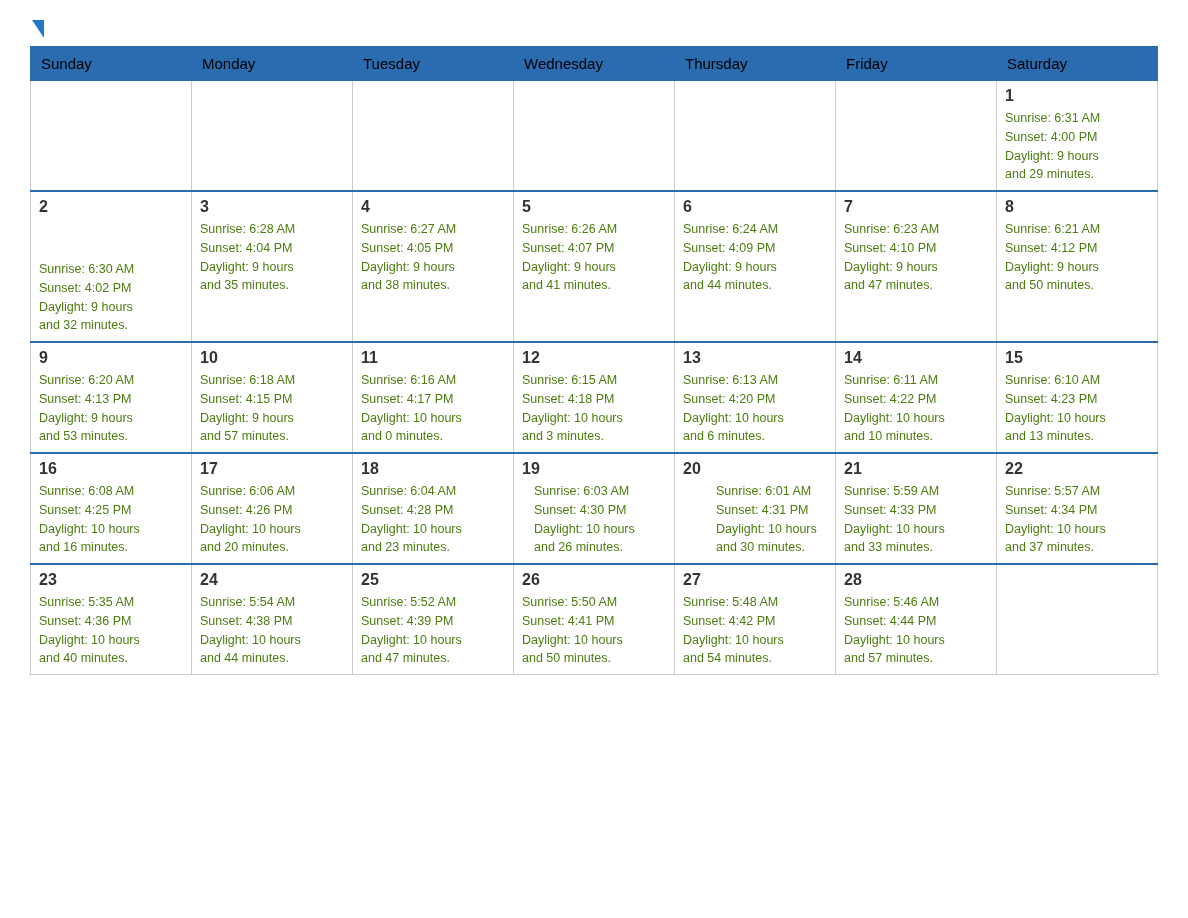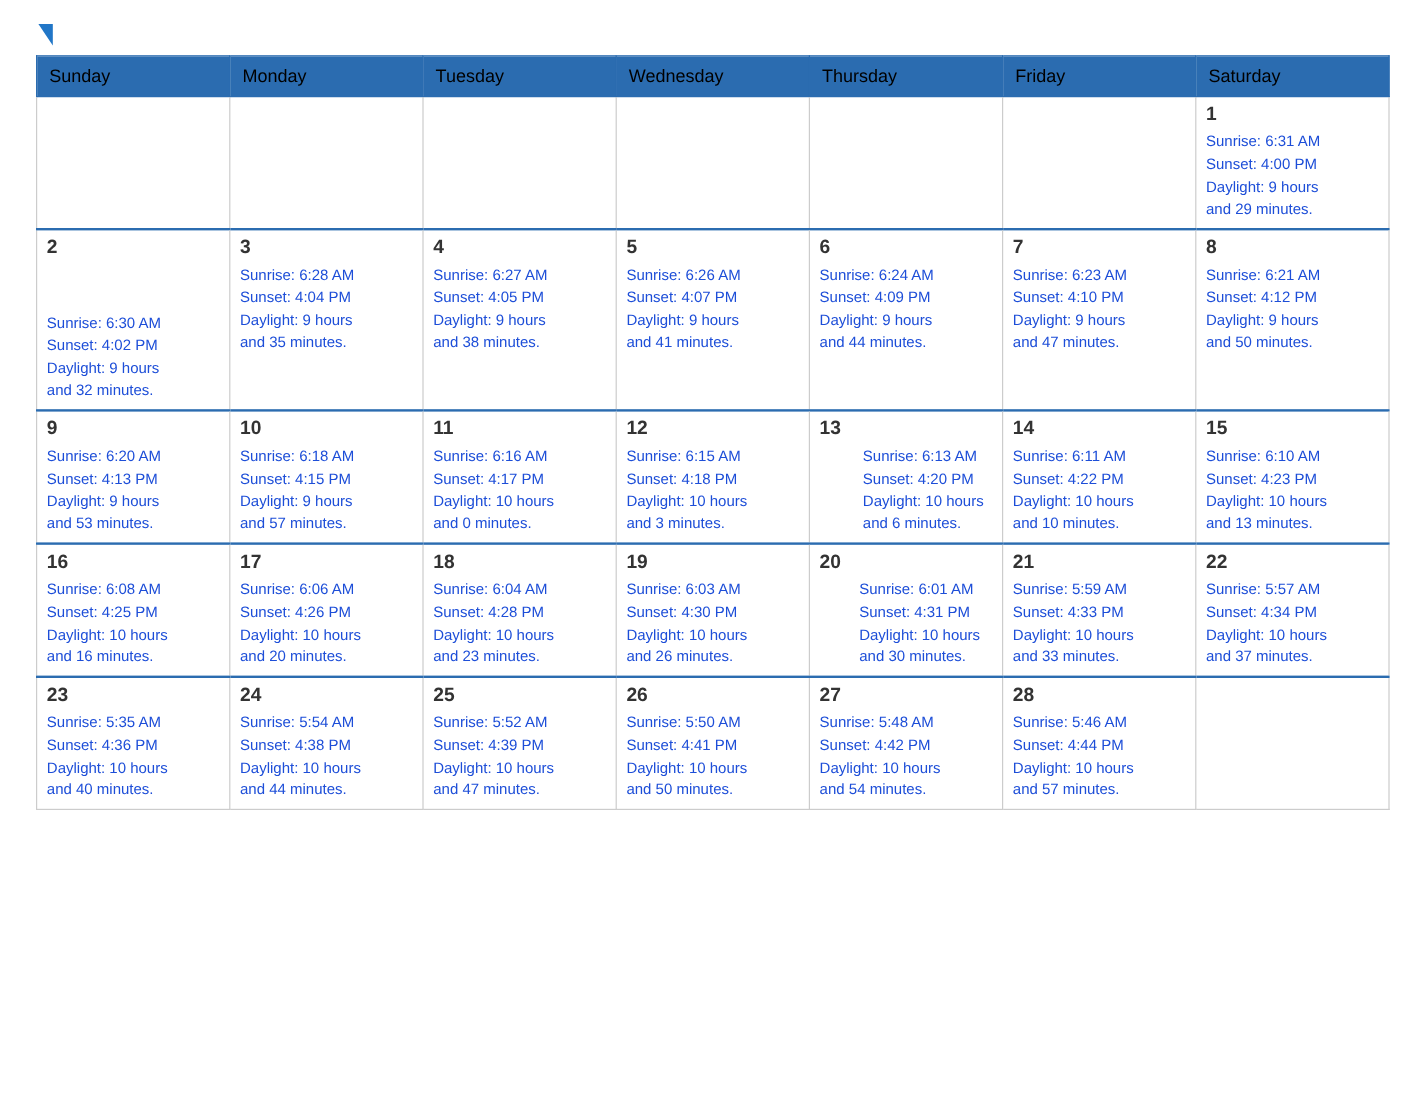--- a/index.html
+++ b/index.html
@@ -67,21 +67,21 @@
     }
     .day-number {
       font-size: 16px;
       font-weight: bold;
       margin-bottom: 4px;
       display: block;
     }
     .day-info {
       font-size: 12.5px;
       line-height: 1.5;
-      color: #1d4ed8;
+      color: #4d7c0f;
     }
     .empty-cell {
       background: #f9f9f9;
     }
     .logo-row {
       display: flex;
       align-items: center;
     }
     .logo-text-general {
       font-size: 30px;
@@ -226,21 +226,21 @@
         </td>
         <td>
           <span class="day-number">12</span>
           <div class="day-info" style="white-space: pre-line;">Sunrise: 6:15 AM
 Sunset: 4:18 PM
 Daylight: 10 hours
 and 3 minutes.</div>
         </td>
         <td>
           <span class="day-number">13</span>
-          <div class="day-info" style="white-space: pre-line; margin-left: 36px;">Sunrise: 6:13 AM
+          <div class="day-info" style="white-space: pre-line;">Sunrise: 6:13 AM
 Sunset: 4:20 PM
 Daylight: 10 hours
 and 6 minutes.</div>
         </td>
         <td>
           <span class="day-number">14</span>
           <div class="day-info" style="white-space: pre-line;">Sunrise: 6:11 AM
 Sunset: 4:22 PM
 Daylight: 10 hours
 and 10 minutes.</div>
@@ -270,21 +270,21 @@
         </td>
         <td>
           <span class="day-number">18</span>
           <div class="day-info" style="white-space: pre-line;">Sunrise: 6:04 AM
 Sunset: 4:28 PM
 Daylight: 10 hours
 and 23 minutes.</div>
         </td>
         <td>
           <span class="day-number">19</span>
-          <div class="day-info" style="white-space: pre-line;">Sunrise: 6:03 AM
+          <div class="day-info" style="white-space: pre-line; margin-left: 12px;">Sunrise: 6:03 AM
 Sunset: 4:30 PM
 Daylight: 10 hours
 and 26 minutes.</div>
         </td>
         <td>
           <span class="day-number">20</span>
           <div class="day-info" style="white-space: pre-line; margin-left: 33px;">Sunrise: 6:01 AM
 Sunset: 4:31 PM
 Daylight: 10 hours
 and 30 minutes.</div>

